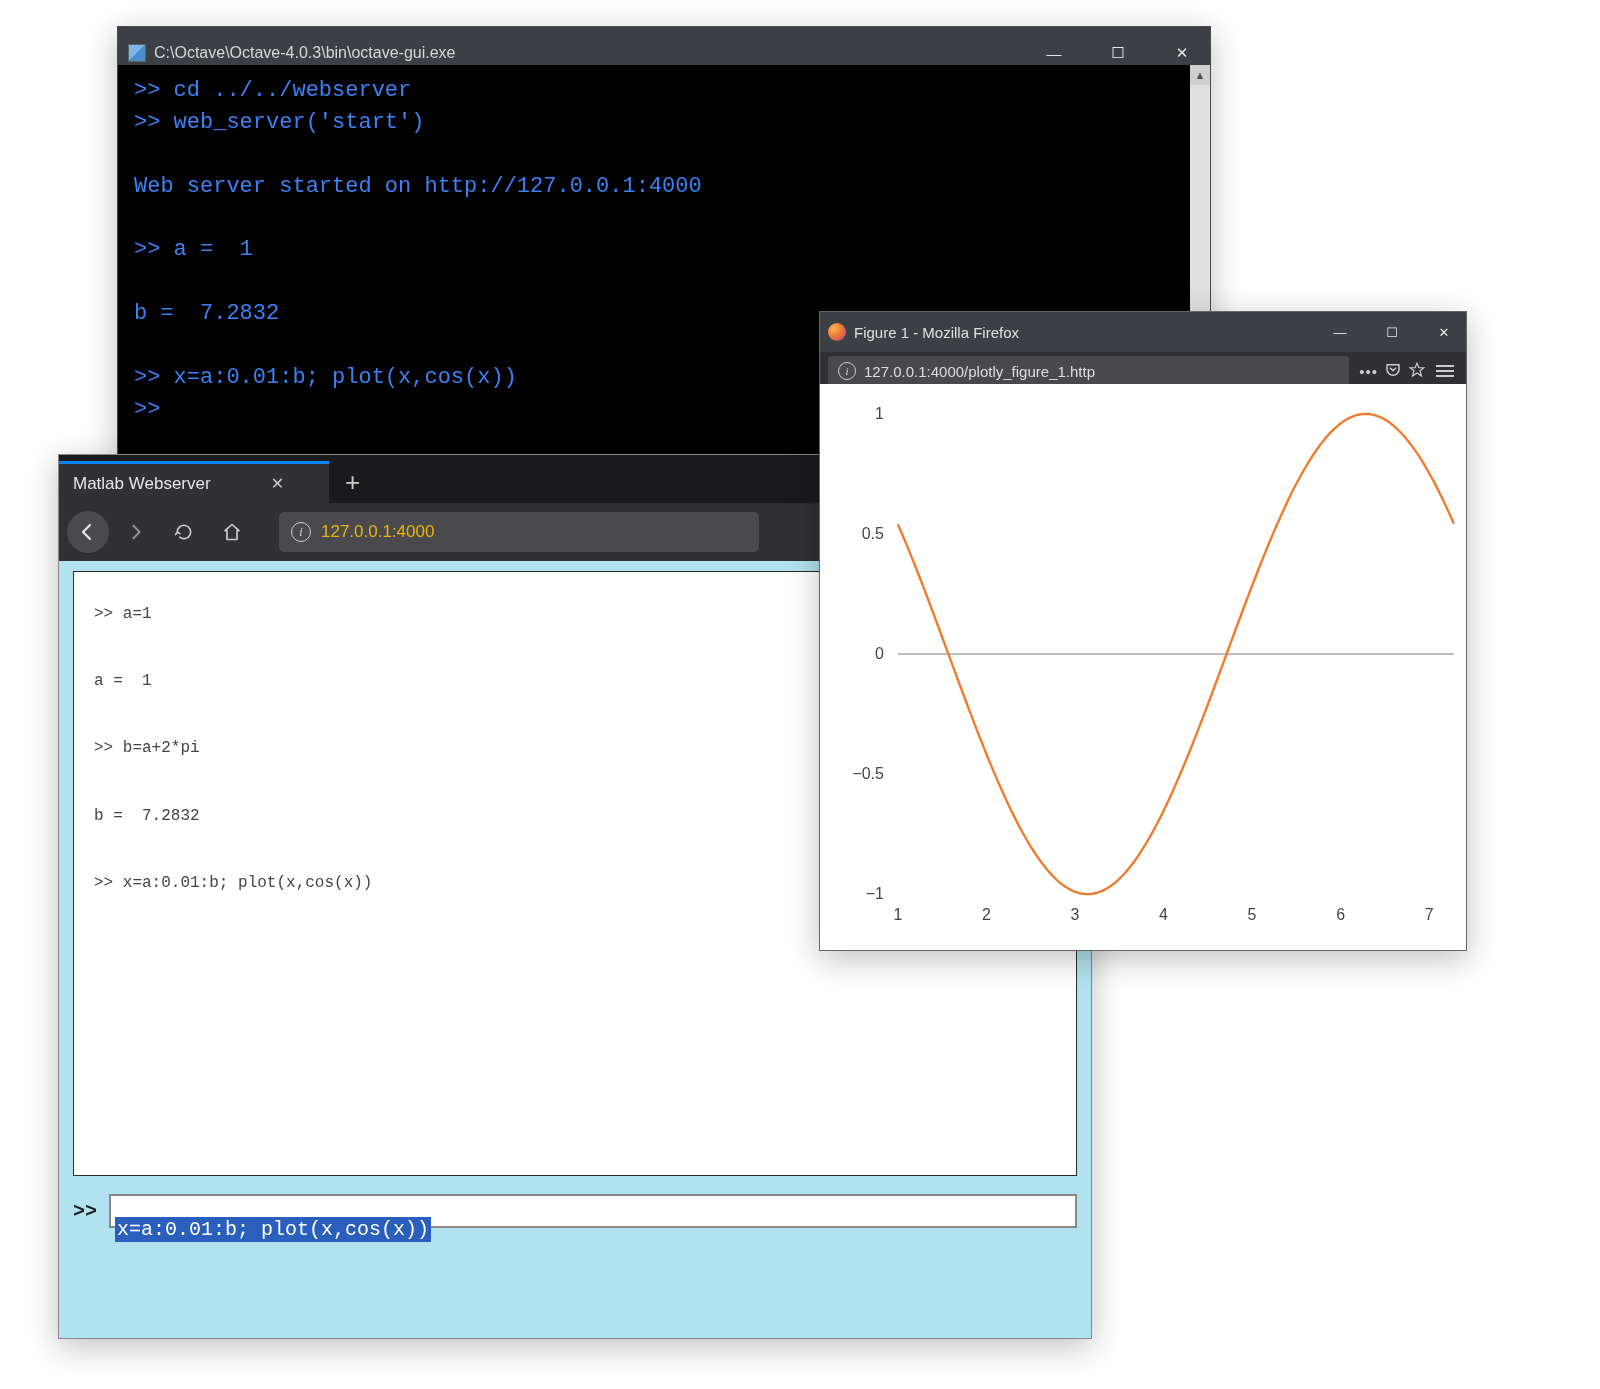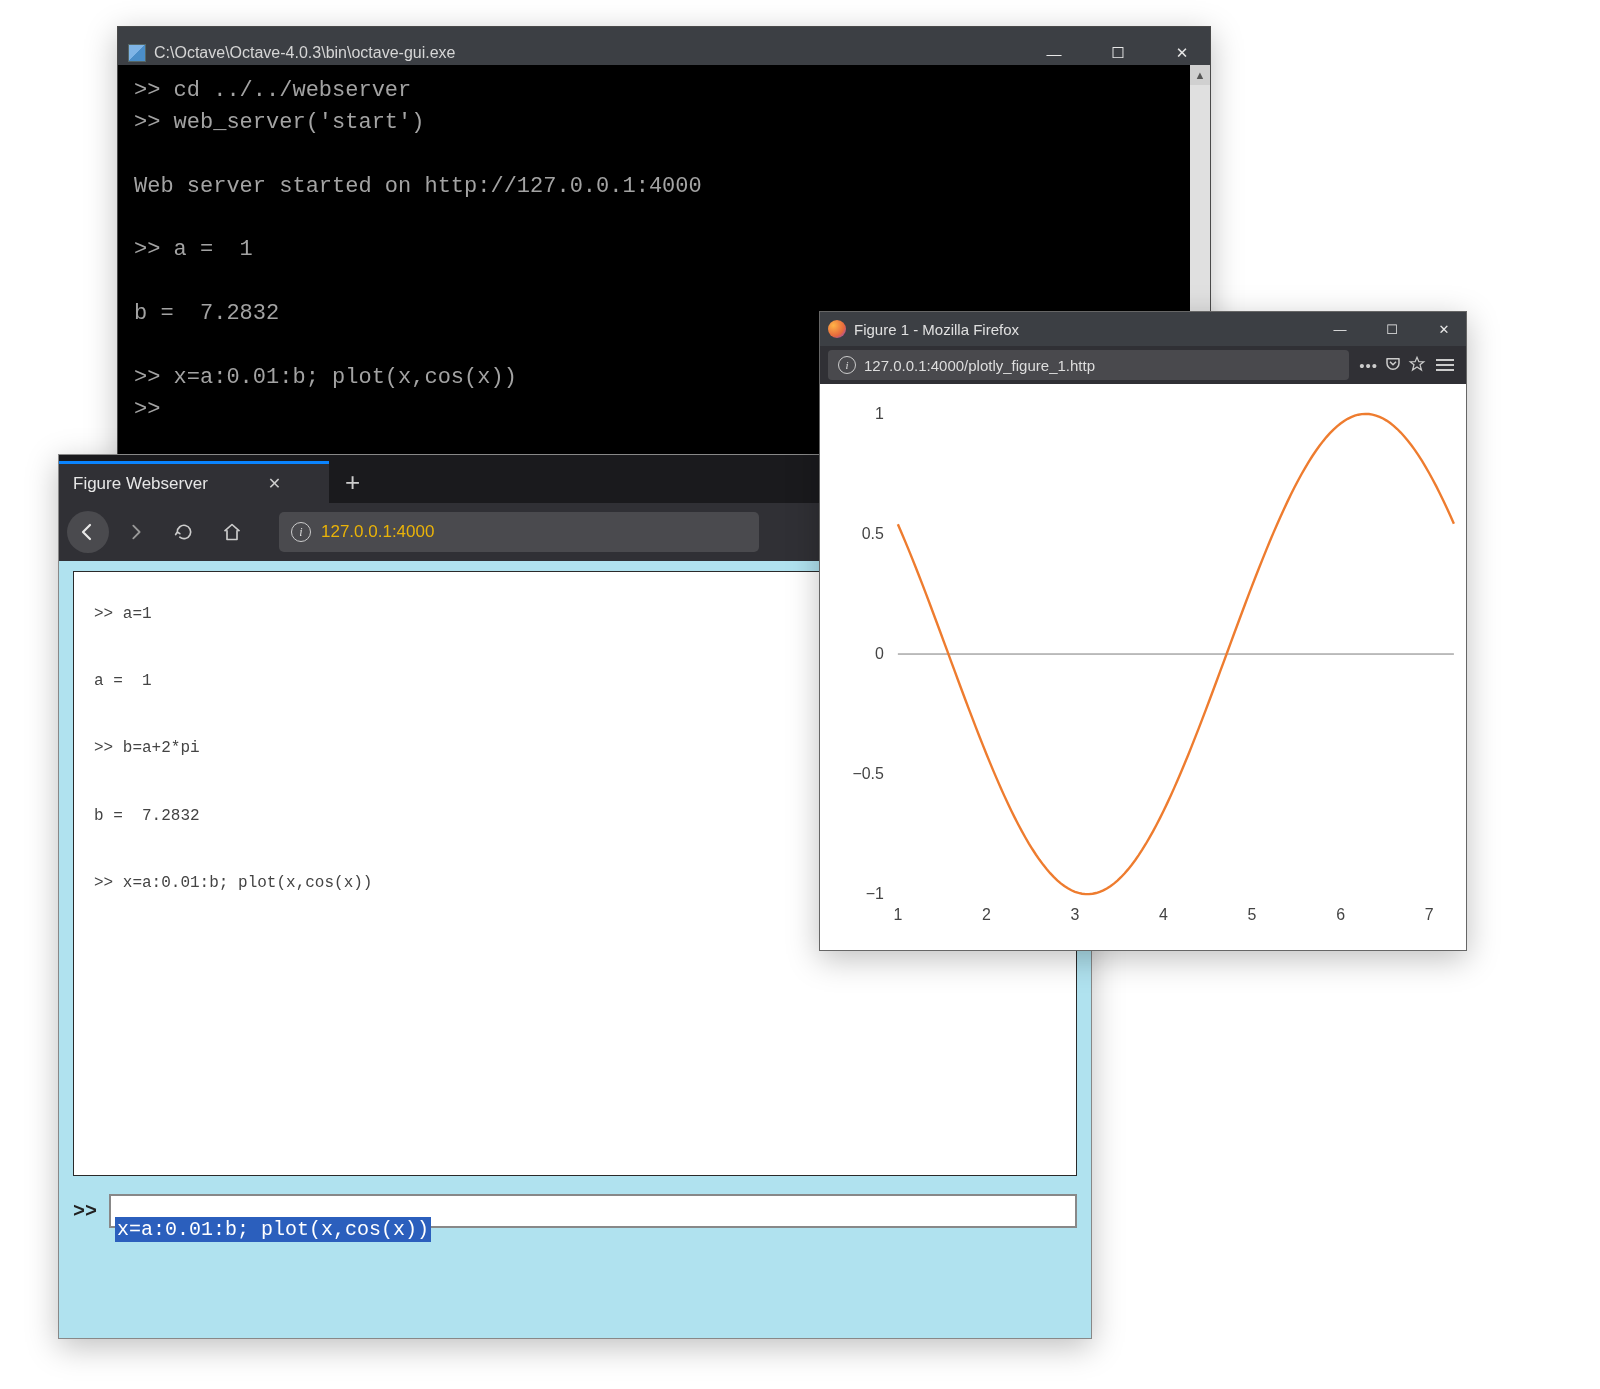--- a/index.html
+++ b/index.html
@@ -43,21 +43,21 @@
   .winbtn {
     width: 56px; height: 38px;
     display: flex; align-items: center; justify-content: center;
     color: #e8e8e8;
     font-size: 15px;
   }
   .term-body {
     position: absolute;
     top: 38px; left: 0; right: 0; bottom: 0;
     background: #000;
-    color: #a3a3a3;
+    color: #3b82f6;
     font-family: Consolas, "Courier New", monospace;
     font-size: 22px;
     line-height: 1.45;
     padding: 10px 16px;
     white-space: pre;
     overflow: hidden;
   }
   .term-scroll {
     position: absolute;
     top: 38px; right: 0; bottom: 0;
@@ -174,21 +174,21 @@
   }
 
   
   .win-fig {
     left: 819px; top: 311px;
     width: 648px; height: 640px;
     background:#fff;
     border:1px solid #666;
   }
   .fig-titlebar {
-    height: 34px;
+    height: 40px;
     background:#3c3f44;
     display:flex; align-items:center;
     padding: 0 0 0 8px;
     color:#e0e0e0;
     font-size:15px;
     gap:8px;
   }
   .fig-titlebar .ff-logo {
     width:18px;height:18px;border-radius:50%;
     background: radial-gradient(circle at 30% 30%, #ffb347, #e6683c 60%, #7b3fe4);
@@ -250,21 +250,21 @@
   <div class="term-scroll">
     <div class="btn">▲</div>
     <div class="track"></div>
     <div class="btn">▼</div>
   </div>
 </div>
 
 <div class="window win-web">
   <div class="ff-tabs">
     <div class="ff-tab">
-      <span>Figure Webserver</span>
+      <span>Matlab Webserver</span>
       <span class="tabclose">✕</span>
     </div>
     <span class="ff-newtab">+</span>
   </div>
   <div class="ff-toolbar">
     <div class="ff-nav back">
       <svg width="20" height="20" viewBox="0 0 20 20">
           <path d="M12 3 L5 10 L12 17" stroke="#e8e8e8" stroke-width="2.2" fill="none" stroke-linecap="round" stroke-linejoin="round"></path>
         </svg>
     </div>

